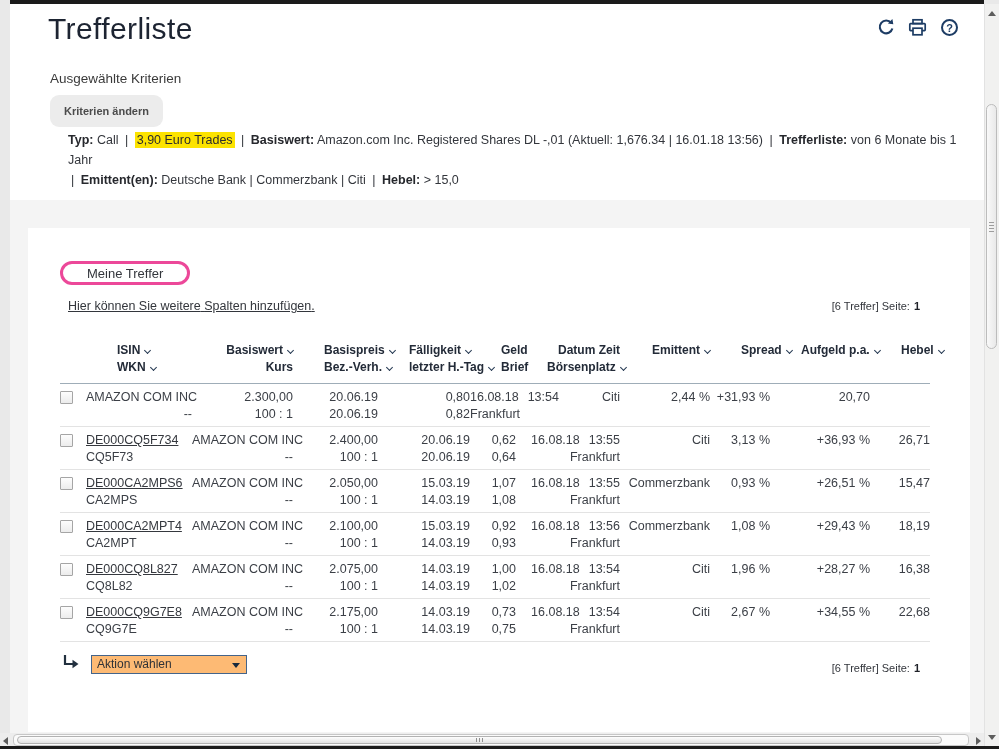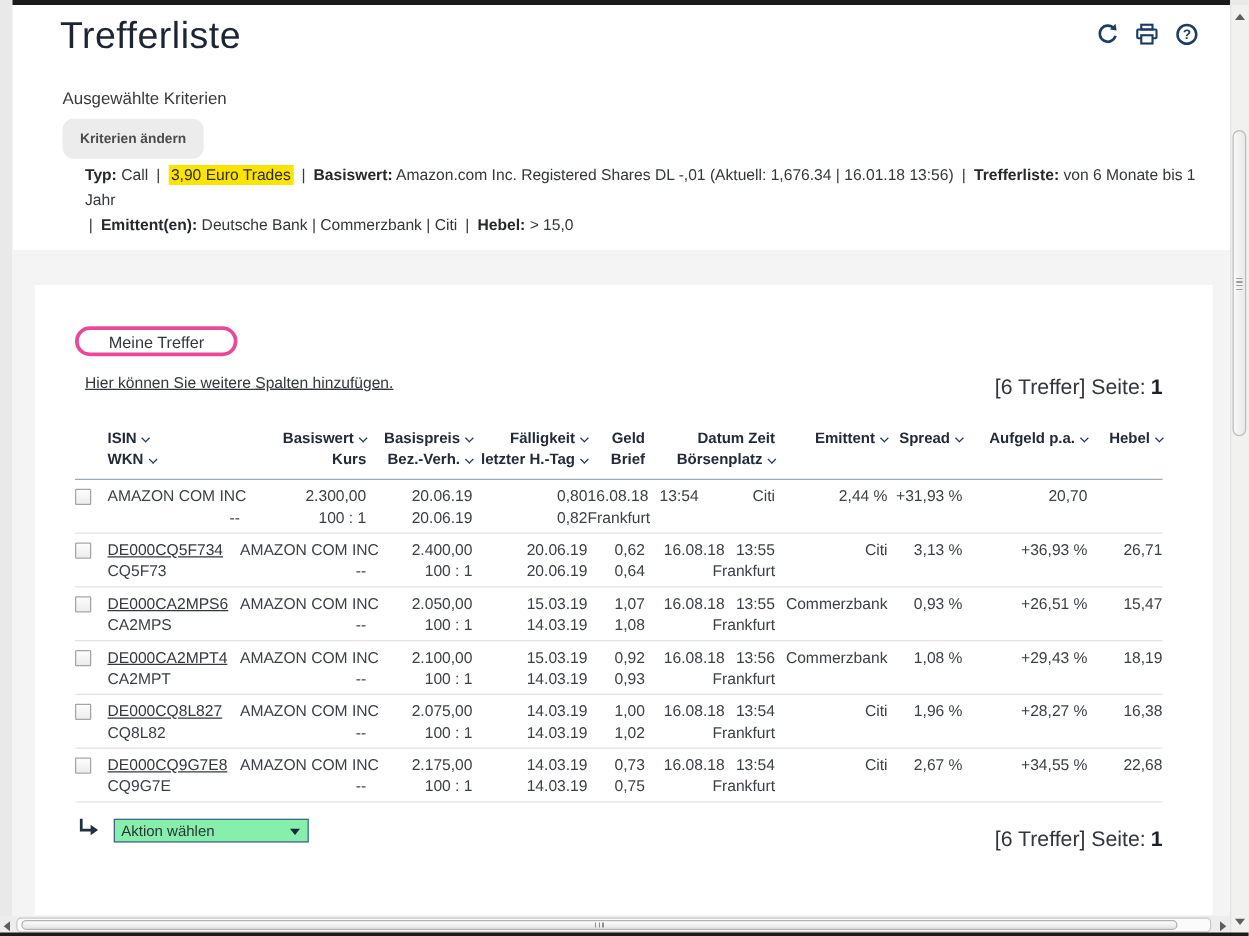--- a/index.html
+++ b/index.html
@@ -32,45 +32,45 @@
   .criteria .sep { margin:0 3px; }
   .criteria mark { background:#fce300; color:#2c2c2c; padding:1px 2px; }
 
   
   .card { position:absolute; left:28px; top:228px; width:942px; height:504px; background:#ffffff; }
   .tab-pill { position:absolute; left:32px; top:33px; height:24px; padding:0 24px; background:#fff;
               border:3px solid #ec4899; border-radius:16px; font-size:13px; color:#33363c;
               display:flex; align-items:center; cursor:pointer; }
   .add-cols { position:absolute; left:40px; top:71px; font-size:12.5px; color:#33363c;text-decoration:underline; }
   .add-cols a { color:#33363c; text-decoration:underline; cursor:pointer; }
-  .pag { position:absolute; right:40px; font-size:17px; color:#33363c; white-space:nowrap; }
+  .pag { position:absolute; right:50px; font-size:11px; color:#33363c; white-space:nowrap; }
   .pag-top { top:72px; }
   .pag-bottom { top:434px; }
   .pag b { margin-left:4px; color:#1f2128; }
 
   
   .rtable { position:absolute; left:32px; top:114px; width:870px; }
   .thead, .tr { display:grid; grid-template-columns:26px 106px 101px 85px 92px 46px 104px 90px 60px 100px 60px; }
   .thead { padding-bottom:7px; border-bottom:1px solid #9fadb8; }
-  .th { font-size:12px; font-weight:bold; color:#232b38; line-height:17px; white-space:nowrap; }
+  .th { font-size:12px; font-weight:bold; color:#232b38; line-height:17px; white-space:nowrap;margin-left:31px; }
   .al { text-align:left; } .ar { text-align:right; }
   .chev { display:inline-block; width:5px; height:5px; border-right:1.7px solid #233750; border-bottom:1.7px solid #233750;
           transform:rotate(45deg); margin-left:5px; margin-bottom:1.5px; cursor:pointer; }
   .tr { padding:6px 0 0 0; min-height:43px; border-bottom:1px solid #e3e3e3; font-size:12.5px; line-height:15px; color:#3b3f46; }
   .td { white-space:nowrap; }
   .td .l1, .td .l2 { display:block; }
   .td .l2 { margin-top:2px; }
   .link { color:#35383e; text-decoration:underline; cursor:pointer; }
   .cb { display:inline-block; width:13px; height:13px; margin-top:1px; background:linear-gradient(180deg,#fdfdfd,#ececec);
         border:1px solid #a5a5a5; border-radius:1px; cursor:pointer; }
   .dt-gap { display:inline-block; width:9px; }
 
   
   .action-row { position:absolute; left:34px; top:426px; display:flex; align-items:center; gap:11px; }
-  .select-fake { position:relative; width:156px; height:19px; background:#86efac; border:1px solid #44648a;
+  .select-fake { position:relative; width:156px; height:19px; background:#fdba74; border:1px solid #44648a;
                  font-size:12px; color:#2f3237; display:flex; align-items:center; padding:0 20px 0 5px; cursor:pointer; }
   .select-fake .tri-dn { position:absolute; right:6px; top:7px; width:0; height:0;
                  border-left:4px solid transparent; border-right:4px solid transparent; border-top:5px solid #17293d; }
 
   
   .vscroll { position:absolute; right:0; top:4px; width:15px; height:743px; background:#f1f1f0; border-left:1px solid #e2e2e2; }
   .tri-up   { position:absolute; left:3px; top:7px; width:0; height:0; cursor:pointer;
               border-left:4px solid transparent; border-right:4px solid transparent; border-bottom:5px solid #5d5d5d; }
   .tri-down { position:absolute; left:3px; bottom:7px; width:0; height:0; cursor:pointer;
               border-left:4px solid transparent; border-right:4px solid transparent; border-top:5px solid #5d5d5d; }

